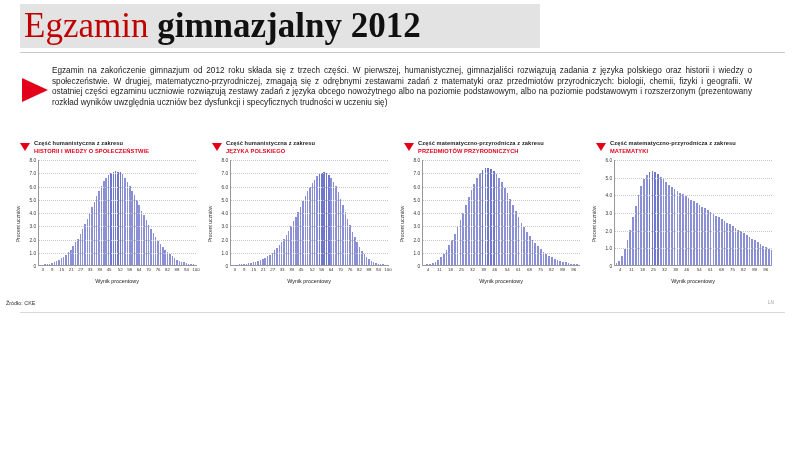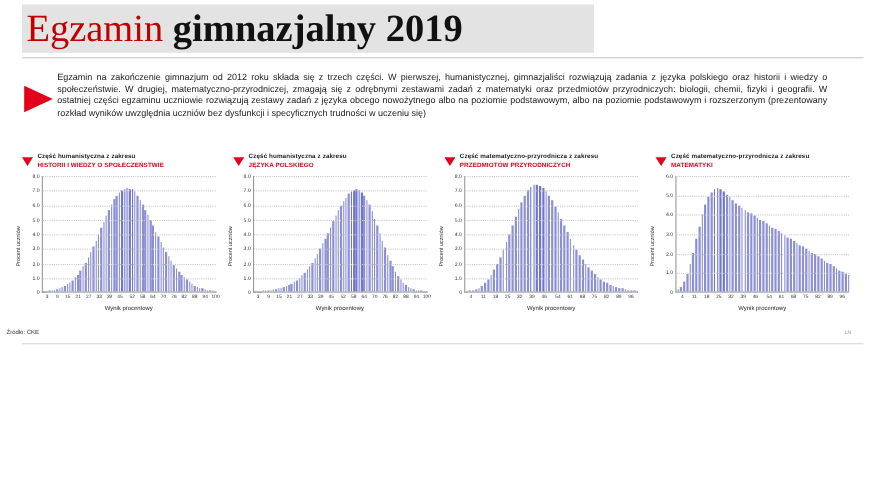--- a/index.html
+++ b/index.html
@@ -53,21 +53,21 @@
   .credit{position:absolute;left:768px;top:300px;font-size:4.6px;color:#9a9a9a;}
   .footer-rule{position:absolute;left:20px;top:312px;width:765px;height:1px;background:#d8d8d8;}
 </style>
 </head>
 <body>
 
 <div class="page">
 
   <div class="header">
     <div class="header-band"></div>
-    <div class="header-title"><span class="red">Egzamin</span> <span class="bold">gimnazjalny 2019</span></div>
+    <div class="header-title"><span class="red">Egzamin</span> <span class="bold">gimnazjalny 2012</span></div>
   </div>
   <div class="header-rule"></div>
 
   <div class="intro">
     <div class="intro-arrow"></div>
     <div class="intro-text">Egzamin na zakończenie gimnazjum od 2012 roku składa się z trzech części. W pierwszej, humanistycznej, gimnazjaliści rozwiązują zadania z języka polskiego oraz historii i wiedzy o społeczeństwie. W drugiej, matematyczno-przyrodniczej, zmagają się z odrębnymi zestawami zadań z matematyki oraz przedmiotów przyrodniczych: biologii, chemii, fizyki i geografii. W ostatniej części egzaminu uczniowie rozwiązują zestawy zadań z języka obcego nowożytnego albo na poziomie podstawowym, albo na poziomie podstawowym i rozszerzonym (prezentowany rozkład wyników uwzględnia uczniów bez dysfunkcji i specyficznych trudności w uczeniu się)</div>
   </div>
 
   <div class="charts">
 

